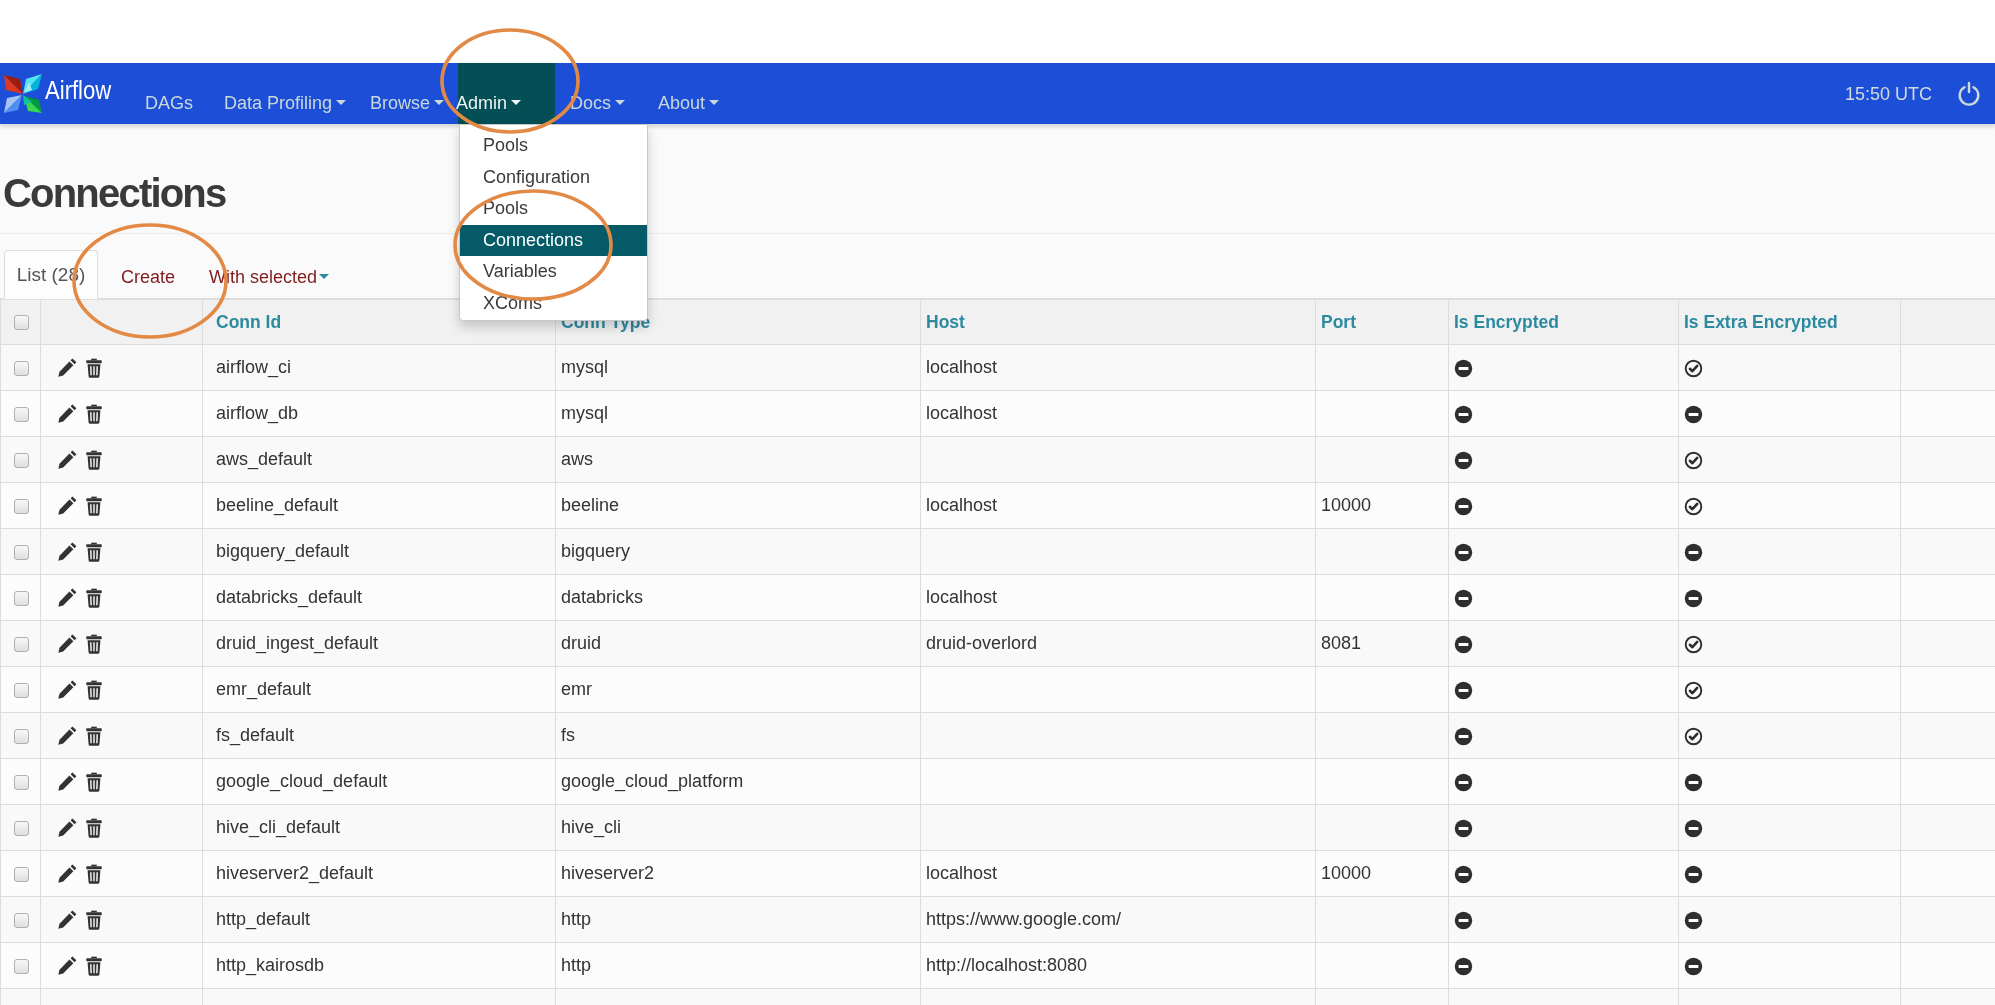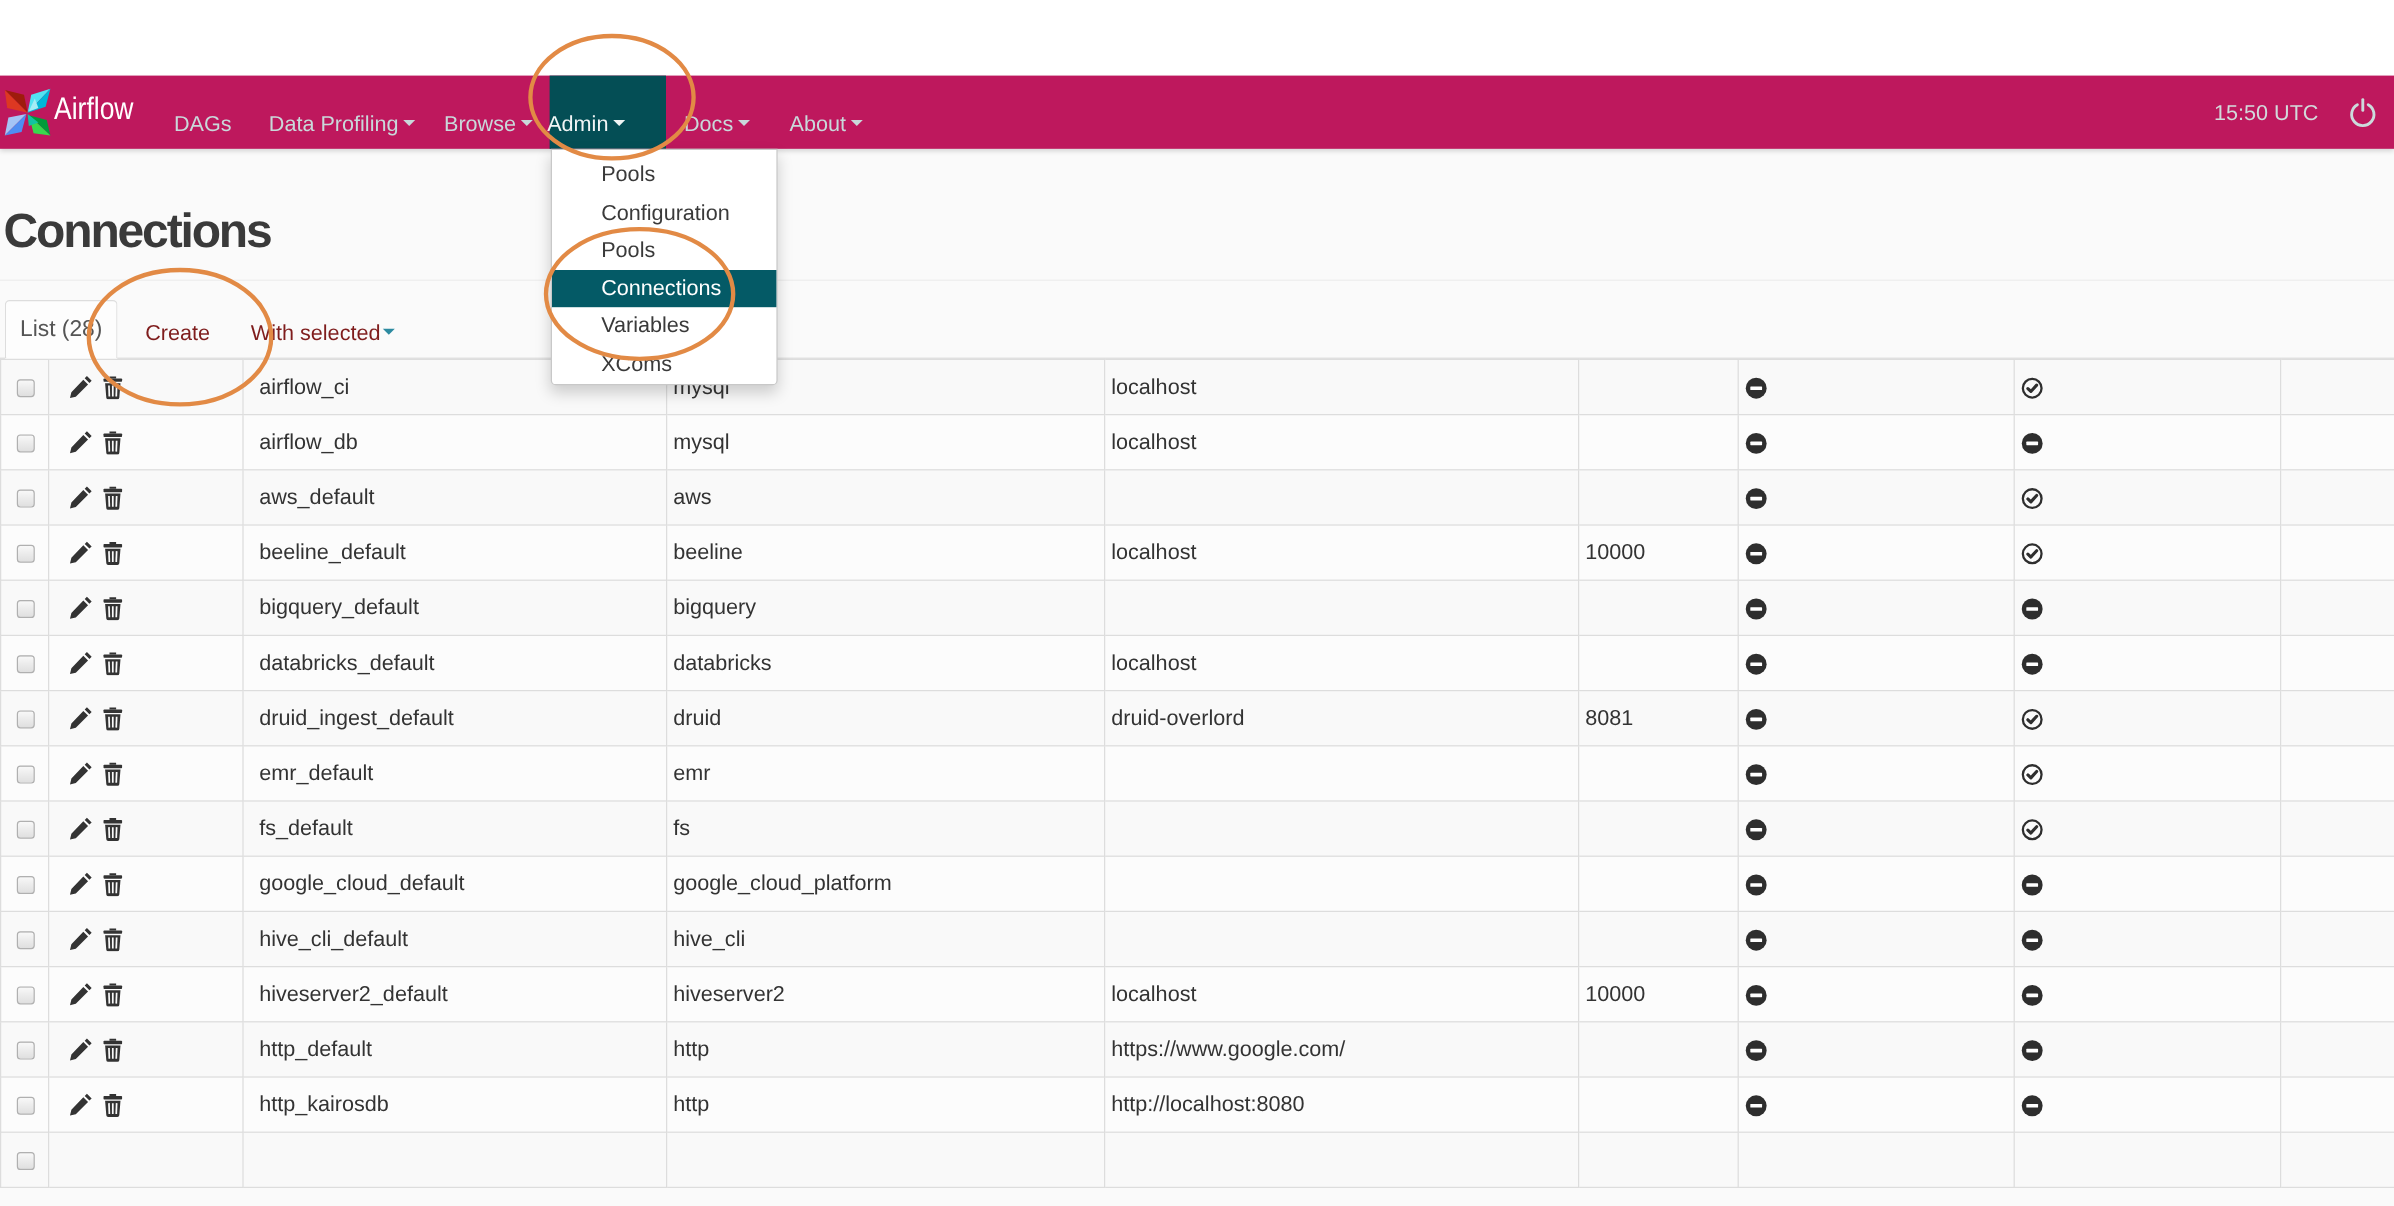--- a/index.html
+++ b/index.html
@@ -1,30 +1,30 @@
 <!DOCTYPE html>
 <html><head>
 <meta charset="utf-8">
 <style>
 * { margin:0; padding:0; box-sizing:border-box; }
 html,body { width:1995px; height:1005px; overflow:hidden; }
 body { font-family:"Liberation Sans", sans-serif; background:#fafafa; position:relative; }
 .topstrip { position:absolute; left:0; top:0; width:1995px; height:63px; background:#ffffff; }
-.navbar { position:absolute; left:0; top:63px; width:1995px; height:61px; background:#be185d; box-shadow:0 3px 4px rgba(0,0,0,0.15); }
+.navbar { position:absolute; left:0; top:63px; width:1995px; height:61px; background:#1d4ed8; box-shadow:0 3px 4px rgba(0,0,0,0.15); }
 .admindark { position:absolute; left:458px; top:0; width:97px; height:61px; background:#044e55; }
 .logo { position:absolute; left:3px; top:9px; }
 .navlink { position:absolute; top:19.5px; font-size:18px; color:#c9d8da; white-space:nowrap;margin-top:10px; }
 .navlink.white { color:#f0f5f5; }
 .caret { display:inline-block; width:0; height:0; border-left:5px solid transparent; border-right:5px solid transparent; border-top:5px solid #c9d8da; margin-left:4px; vertical-align:middle; margin-top:-3px; }
 .tab-link .caret { margin-left:2px; }
 .navtime { position:absolute; top:21px; left:1845px; font-size:18px; color:#d2dadb; }
 .pwr { position:absolute; left:1954px; top:16px; }
 
 .dropdown { position:absolute; left:459px; top:124px; width:189px; height:197px; background:#ffffff; border:1px solid #c8c8c8; border-radius:0 0 4px 4px; box-shadow:0 6px 12px rgba(0,0,0,0.18); padding-top:5px; z-index:5; }
-.dditem { height:31.5px; line-height:31.5px; padding-left:41px; font-size:18px; color:#3a3a3a; }
+.dditem { height:31.5px; line-height:31.5px; padding-left:23px; font-size:18px; color:#3a3a3a; }
 .dditem.active { background:#045a66; color:#ffffff; }
 
 h1.pagetitle { position:absolute; left:3px; top:171px; font-size:40px; font-weight:bold; color:#3a3a3a; letter-spacing:-1.8px; }
 .hr1 { position:absolute; left:0; top:233px; width:1995px; height:1px; background:#ededed; }
 
 .tabbar { position:absolute; left:0; top:298px; width:1995px; height:1px; background:#dddddd; }
 .tab-active { position:absolute; left:4px; top:250px; width:94px; height:49px; background:#fdfdfd; border:1px solid #dddddd; border-bottom:1px solid #fdfdfd; border-radius:4px 4px 0 0; line-height:47px; text-align:center; font-size:19px; color:#555555; z-index:2; }
 .tab-link { position:absolute; top:253px; height:48px; line-height:48px; font-size:18px; color:#7f1d1d; }
 
 table.grid { position:absolute; left:0; top:299px; width:1995px; border-collapse:collapse; table-layout:fixed; font-size:18px; color:#333333; }
@@ -95,20 +95,31 @@
       <col style="width:162px">
       <col style="width:353px">
       <col style="width:365px">
       <col style="width:395px">
       <col style="width:133px">
       <col style="width:230px">
       <col style="width:222px">
       <col style="width:95px">
   </colgroup>
   <tbody>
+      <tr>
+    <th class="c0"><span class="cbx"></span></th>
+    <th></th>
+    <th class="c2">Conn Id</th>
+    <th>Conn Type</th>
+    <th>Host</th>
+    <th>Port</th>
+    <th>Is Encrypted</th>
+    <th>Is Extra Encrypted</th>
+    <th></th>
+  </tr>
   <tr>
     <td class="c0"><span class="cbx"></span></td>
     <td style="padding-left:15px;"><svg class="icn" width="22" height="22" viewBox="0 0 19 19">
             <path d="M14.2 1.2 L17.6 4.6 L16.0 6.2 L12.6 2.8 Z M11.6 3.8 L15.0 7.2 L6.2 16.0 L2.0 17.0 L3.0 12.8 Z" fill="#333"></path>
           </svg><svg class="icn" width="20" height="21" viewBox="0 0 18 19" style="margin-left:6px;">
             <path d="M6.5 1.5 h5 v1.5 h-5 z" fill="#333"></path>
             <rect x="2" y="3" width="14" height="2.6" rx="0.6" fill="#333"></rect>
             <path d="M3.2 6.6 h11.6 l-0.9 11.0 a1.4 1.4 0 0 1 -1.4 1.2 h-7.0 a1.4 1.4 0 0 1 -1.4 -1.2 Z" fill="#333"></path>
             <line x1="6.1" y1="8.4" x2="6.4" y2="16.6" stroke="#f9f9f9" stroke-width="1.3"></line>
             <line x1="9" y1="8.4" x2="9" y2="16.6" stroke="#f9f9f9" stroke-width="1.3"></line>

